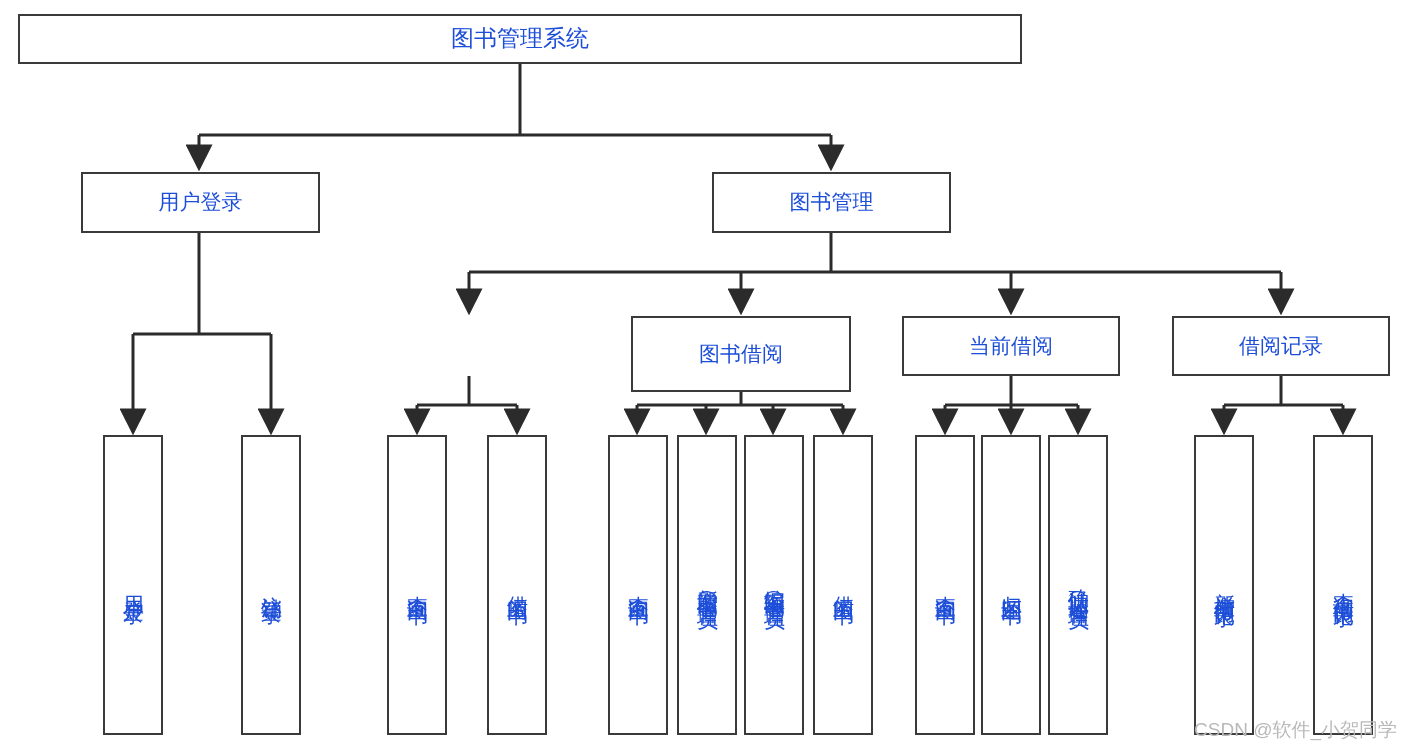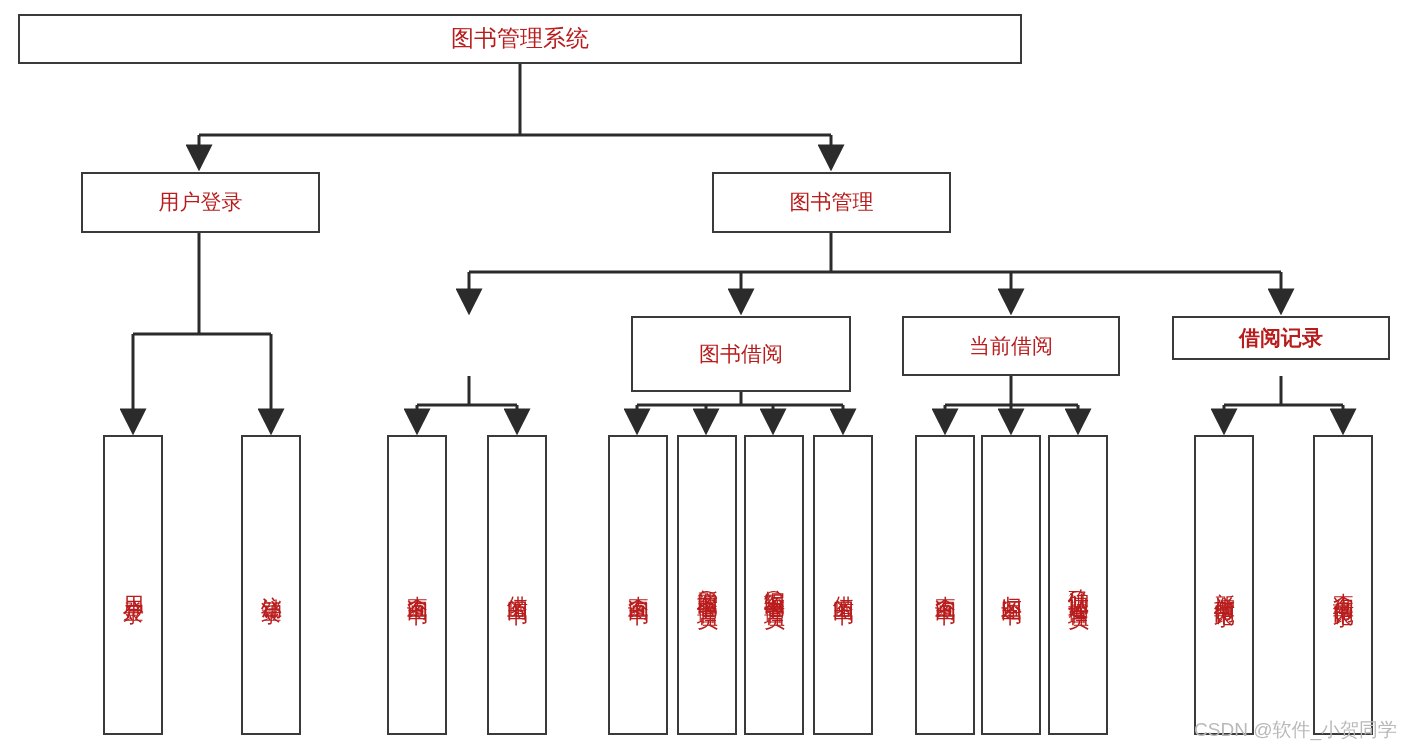--- a/index.html
+++ b/index.html
@@ -17,21 +17,21 @@
   }
   
   .node{
     position:absolute;
     box-sizing:border-box;
     background:#ffffff;
     border:2px solid #3a3a3a;
     display:flex;
     align-items:center;
     justify-content:center;
-    color:#b91c1c;
+    color:#1d4ed8;
     line-height:1.18;
     text-align:left;
   }
   .node.root{ font-size:23px; }
   .node.lvl1{ font-size:21px; }
   .node.lvl2{ font-size:21px; }
   .node.leaf{
     font-size:21px;
     writing-mode:vertical-rl;
     text-orientation:upright;
@@ -131,21 +131,21 @@
   <div class="node lvl1" style="left:712px; top:172px; width:239px; height:61px;">
     <span class="lbl">图书管理</span>
   </div>
 
   <div class="node lvl2" style="left:631px; top:316px; width:220px; height:76px;">
     <span class="lbl">图书借阅</span>
   </div>
   <div class="node lvl2" style="left:902px; top:316px; width:218px; height:60px;">
     <span class="lbl">当前借阅</span>
   </div>
-  <div class="node lvl2" style="left:1172px; top:316px; width:218px; height:44px;font-weight:bold;">
+  <div class="node lvl2" style="left:1172px; top:316px; width:218px; height:60px;">
     <span class="lbl">借阅记录</span>
   </div>
 
   <div class="node leaf" style="left:103px; top:435px; width:60px; height:300px;">
     <span class="lbl">用户登录</span>
   </div>
   <div class="node leaf" style="left:241px; top:435px; width:60px; height:300px;">
     <span class="lbl">注销登录</span>
   </div>
 

